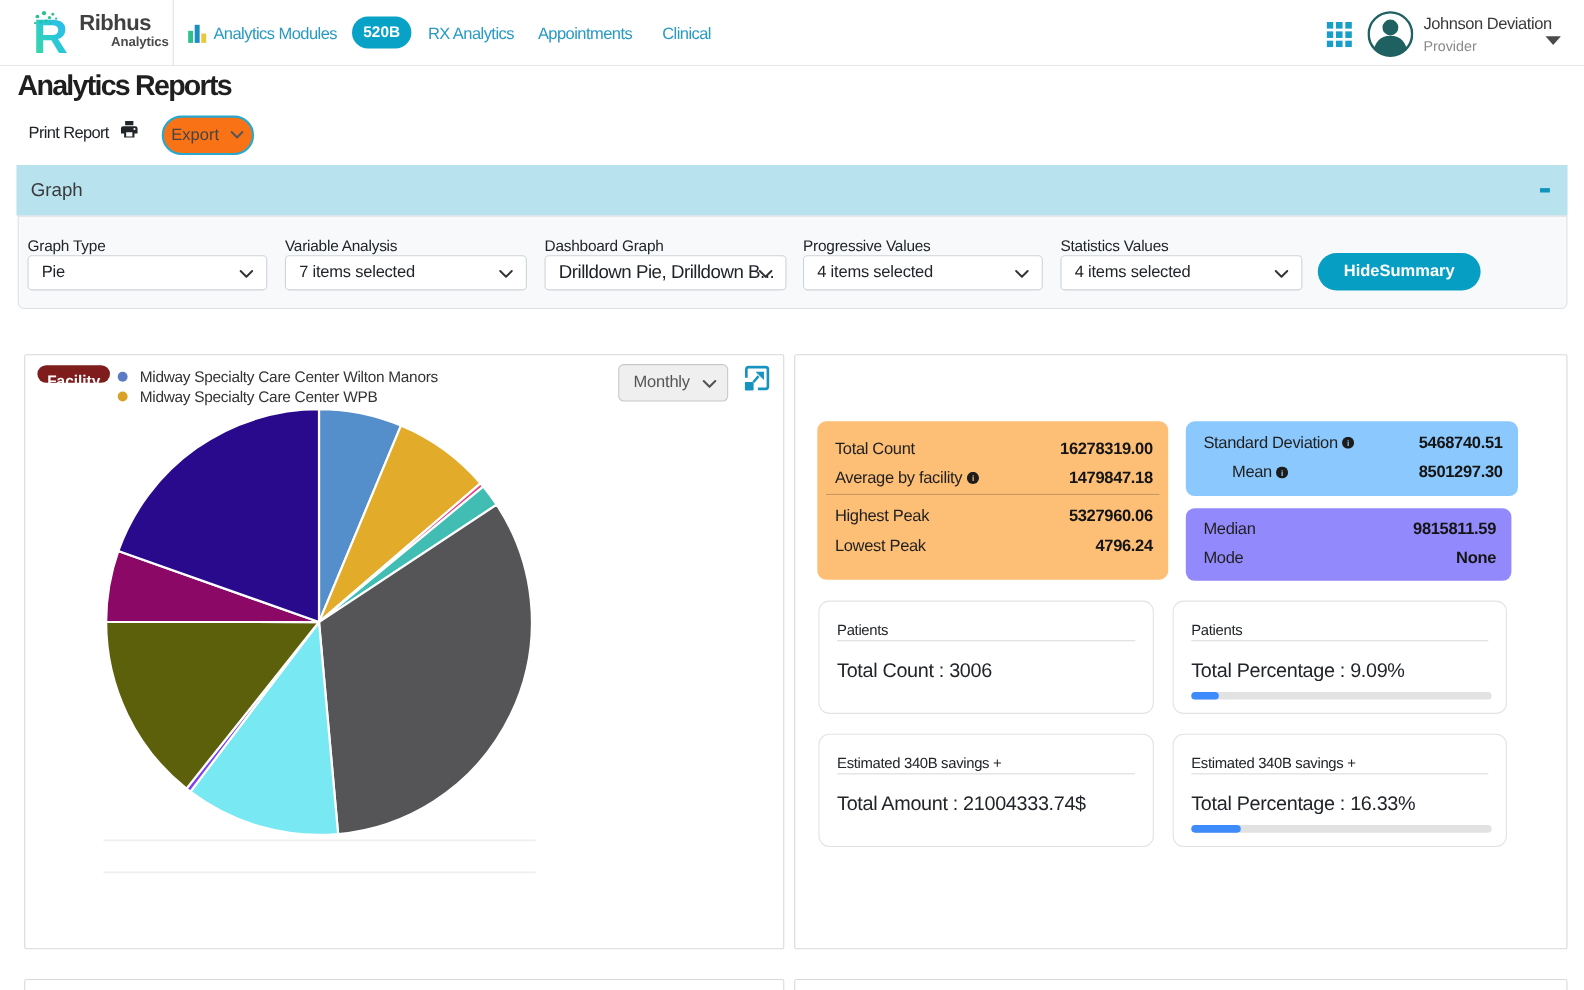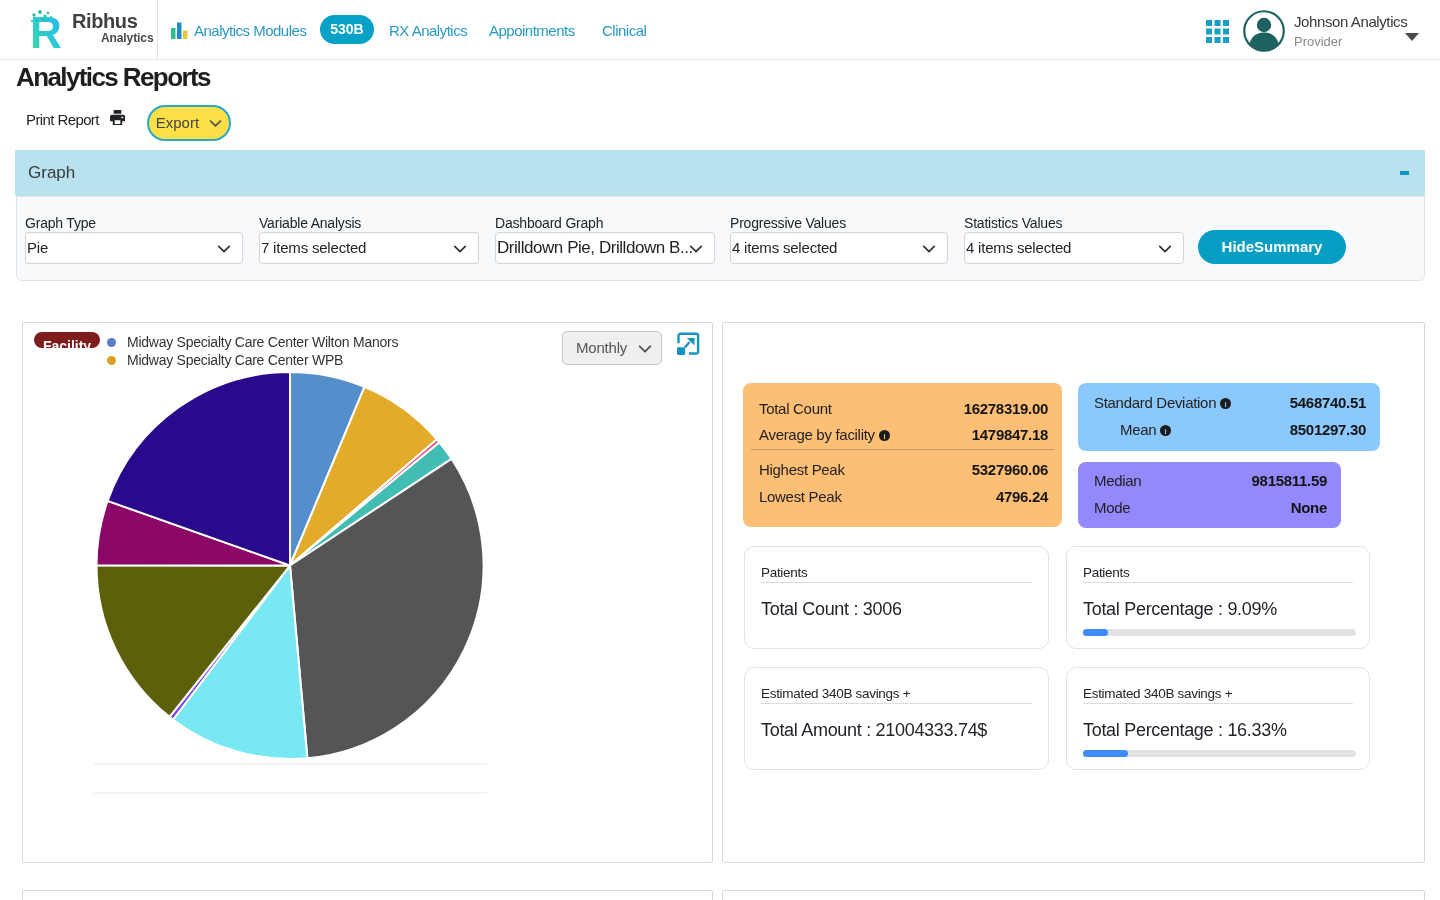--- a/index.html
+++ b/index.html
@@ -17,32 +17,32 @@
   background:#08a2c7; color:#fff; font-size:14px; font-weight:bold; text-align:center; line-height:29px; }
 #uname { position:absolute; left:1294px; top:13px; font-size:15px; letter-spacing:-0.4px; color:#3a3a3a; }
 #urole { position:absolute; left:1294px; top:34px; font-size:13px; color:#8a8a8a; }
 #caret { position:absolute; left:1405px; top:33px; width:0; height:0;
   border-left:7.5px solid transparent; border-right:7.5px solid transparent; border-top:8.5px solid #4a4a4a; }
 
 
 #h1 { position:absolute; left:16px; top:62px; font-size:26px; font-weight:bold; letter-spacing:-1.6px; color:#1f1f1f; }
 #printrow { position:absolute; left:26px; top:110px; font-size:15px; letter-spacing:-0.6px; color:#212529; }
 #exportbtn { position:absolute; left:147px; top:105px; width:84px; height:36px; border-radius:18px;
-  border:2px solid #29a7cc; background:#fde047; font-size:15px; color:#444; text-align:center; line-height:32px; }
+  border:2px solid #29a7cc; background:#f97316; font-size:15px; color:#444; text-align:center; line-height:32px; }
 
 
 #band { position:absolute; left:15px; top:150px; width:1410px; height:46px; background:#b8e2ee; }
 #band span { position:absolute; left:13px; top:13px; font-size:17px; color:#3a3a3a; }
 
 
 #filters { position:absolute; left:16px; top:196px; width:1409px; height:85px; background:#f8f9fa;
   border:1px solid #dee2e6; border-radius:0 0 6px 6px; }
 .flabel { position:absolute; top:18px; font-size:14px; letter-spacing:-0.2px; color:#212529; }
 .fsel { position:absolute; top:35px; height:32px; letter-spacing:-0.2px; overflow:hidden; background:#fff; border:1px solid #ced4da;
-  border-radius:4px; font-size:15px; color:#212529; line-height:30px; padding-left:1px; }
+  border-radius:4px; font-size:15px; color:#212529; line-height:30px; padding-left:12px; }
 .fsel svg { position:absolute; right:11px; top:9px; }
 #hidebtn { position:absolute; left:1181px; top:33px; width:148px; height:34px; border-radius:17px;
   background:#069fc3; color:#fff; font-size:15px; font-weight:bold; text-align:center; line-height:34px; }
 
 
 #lcard { position:absolute; left:22px; top:322px; width:691px; height:541px;
   background:#fff; border:1px solid #d9d9d9; border-radius:2px; }
 #rcard { position:absolute; left:722px; top:322px; width:703px; height:541px;
   background:#fff; border:1px solid #d9d9d9; border-radius:2px; }
 #lcard2 { position:absolute; left:22px; top:890px; width:691px; height:40px;
@@ -100,21 +100,21 @@
   </svg>
   <div class="abs" style="left:72px;top:10px;font-size:20px;font-weight:bold;letter-spacing:-0.4px;color:#404040;">Ribhus</div>
   <div class="abs" style="left:73px;top:31px;font-size:12px;font-weight:bold;letter-spacing:-0.1px;color:#4a4a4a;margin-left:28px;">Analytics</div>
   <div class="vdiv"></div>
   <svg class="abs" style="left:171px;top:22px" width="17" height="17" viewBox="0 0 17 17">
     <rect x="0" y="6" width="4.5" height="11" fill="#2ebf8e"></rect>
     <rect x="6" y="0.5" width="4.5" height="16.5" fill="#1a8fc0"></rect>
     <rect x="12" y="8.5" width="4.5" height="8.5" fill="#e8c83d"></rect>
   </svg>
   <div class="navlink" style="left:194px;">Analytics Modules</div>
-  <div id="pill340">530B</div>
+  <div id="pill340">520B</div>
   <div class="navlink" style="left:389px;">RX Analytics</div>
   <div class="navlink" style="left:489px;">Appointments</div>
   <div class="navlink" style="left:602px;">Clinical</div>
   <svg class="abs" style="left:1206px;top:20px" width="23" height="23" viewBox="0 0 23 23">
     <g fill="#199dc9">
       <rect x="0" y="0" width="6" height="6"></rect>
         <rect x="8.5" y="0" width="6" height="6"></rect>
         <rect x="17" y="0" width="6" height="6"></rect>
       <rect x="0" y="8.5" width="6" height="6"></rect>
         <rect x="8.5" y="8.5" width="6" height="6"></rect>
@@ -127,21 +127,21 @@
   <svg class="abs" style="left:1243px;top:10px" width="42" height="42" viewBox="0 0 42 42">
     <circle cx="21" cy="21" r="19.75" fill="#fff" stroke="#1f6161" stroke-width="2.2"></circle>
     <clipPath id="avclip">
         <circle cx="21" cy="21" r="19.5"></circle>
       </clipPath>
     <g clip-path="url(#avclip)" fill="#1f6161">
       <circle cx="21" cy="15" r="7.2"></circle>
       <path d="M21 22.5 C11.5 22.5 6 28.5 5 41 L37 41 C36 28.5 30.5 22.5 21 22.5 Z"></path>
     </g>
   </svg>
-  <div id="uname">Johnson Analytics</div>
+  <div id="uname">Johnson Deviation</div>
   <div id="urole">Provider</div>
   <div id="caret"></div>
 </div>
 
 <div id="h1">Analytics Reports</div>
 <div id="printrow">Print Report
   <svg class="infoi" style="margin-left:8px" width="16" height="16" viewBox="0 0 16 16" fill="#212529">
     <path d="M4 0h8v4H4V0zm-2 5h12a2 2 0 0 1 2 2v5h-3v4H3v-4H0V7a2 2 0 0 1 2-2zm3 6v4h6v-4H5zm8-4.2a1 1 0 1 0 0 2 1 1 0 0 0 0-2z" transform="scale(0.94)"></path>
   </svg>
 </div>
@@ -246,21 +246,21 @@
         <span class="val">5468740.51</span>
       </div>
     <div class="srow" style="top:38px;margin-left:26px;">
         <span class="lab">Mean <svg class="infoi" width="11" height="11" viewBox="0 0 16 16">
             <circle cx="8" cy="8" r="8" fill="#1c1c1c"></circle>
             <text x="8" y="12.5" text-anchor="middle" font-size="11" font-weight="bold" fill="#8bc8fd">i</text>
           </svg></span>
         <span class="val">8501297.30</span>
       </div>
   </div>
-  <div class="statbox" style="left:355px;top:139px;width:263px;height:66px;background:#9289fc;">
+  <div class="statbox" style="left:355px;top:139px;width:296px;height:66px;background:#9289fc;">
     <div class="srow" style="top:10px;">
         <span class="lab">Median</span>
         <span class="val">9815811.59</span>
       </div>
     <div class="srow" style="top:37px;">
         <span class="lab">Mode</span>
         <span class="val">None</span>
       </div>
   </div>
 

